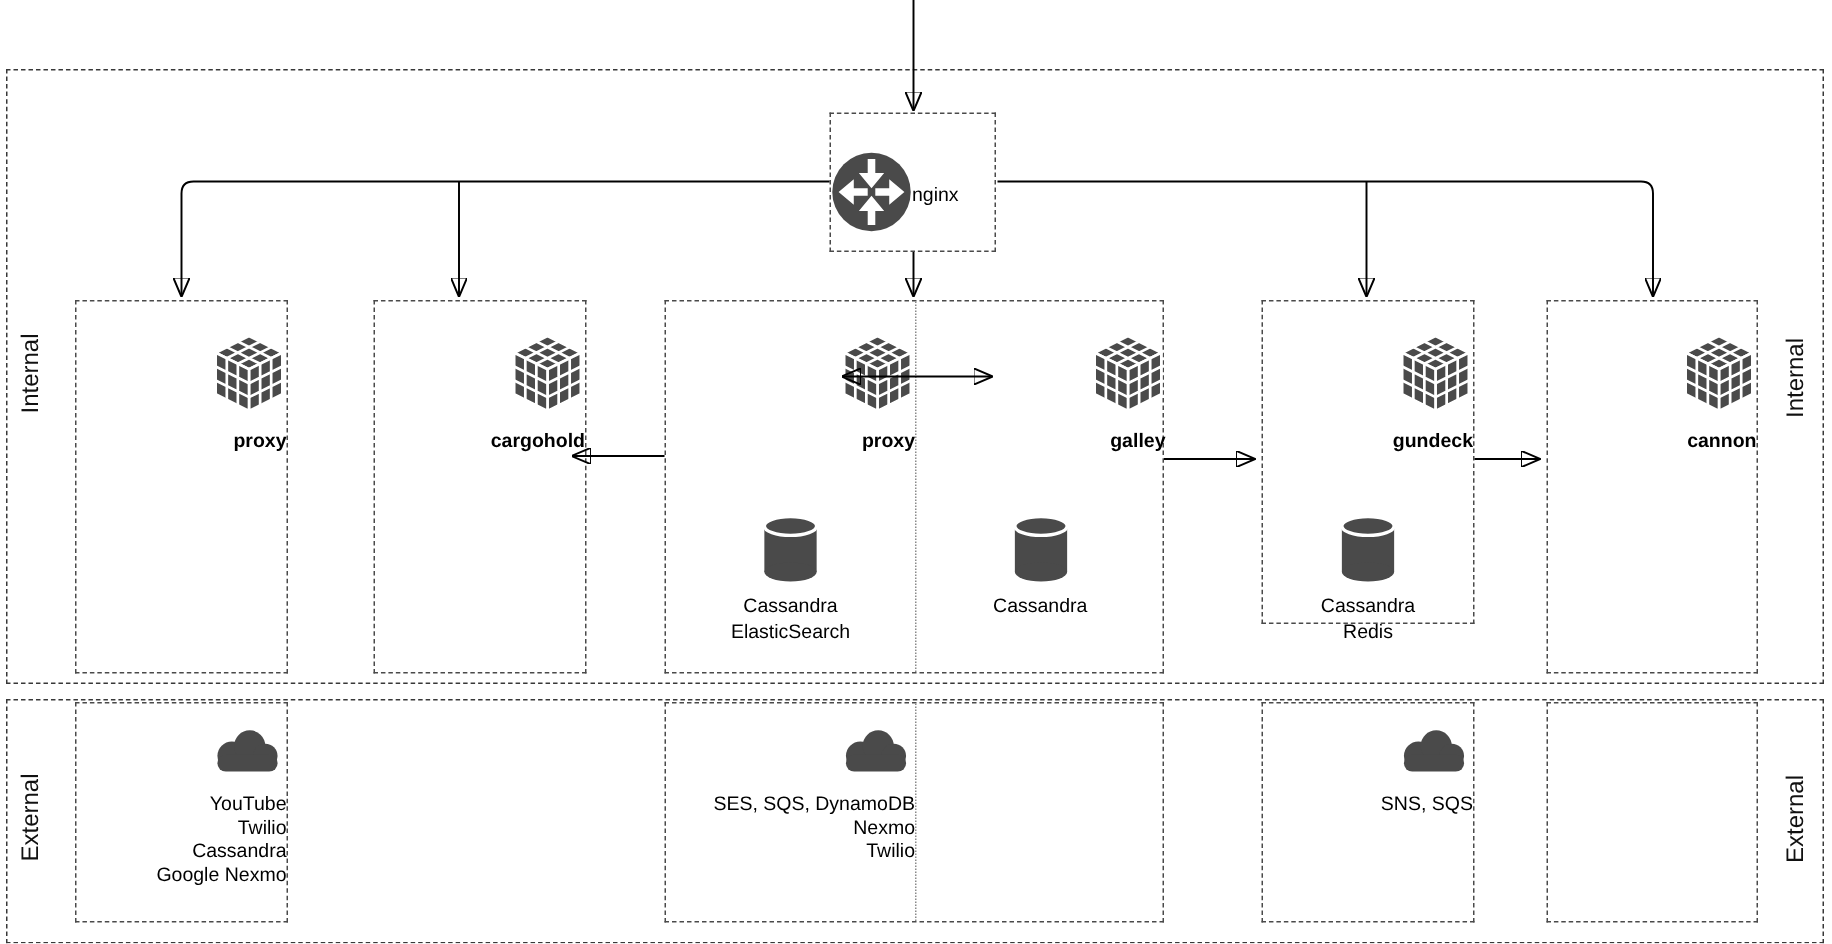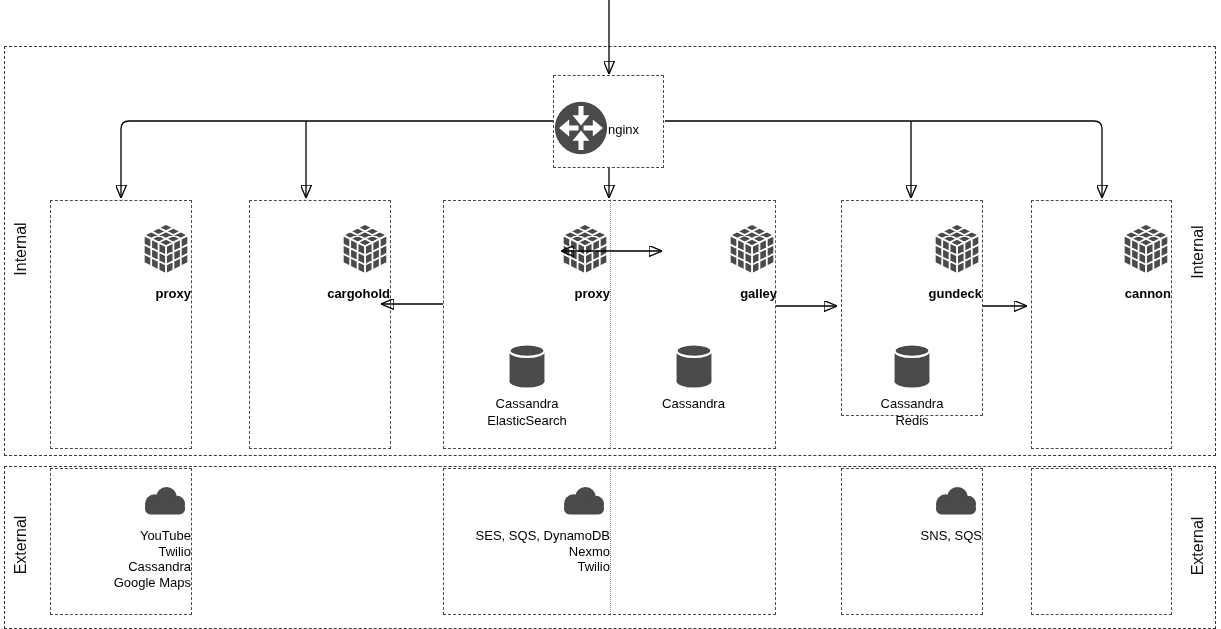--- a/index.html
+++ b/index.html
@@ -161,21 +161,21 @@
   </div>
 
   <div class="box ext" style="left:50px;top:468px;width:142px;height:147px;">
     <div class="node-content">
       <svg width="52" height="33" viewBox="0 0 70 44">
           <use href="#icon-cloud"></use>
         </svg>
       <div class="ext-line">YouTube</div>
       <div class="ext-line">Twilio</div>
       <div class="ext-line">Cassandra</div>
-      <div class="ext-line">Google Maps</div>
+      <div class="ext-line">Google Nexmo</div>
     </div>
   </div>
 
 
   <div class="box ext" style="left:841px;top:468px;width:142px;height:147px;">
     <div class="node-content">
       <svg width="52" height="33" viewBox="0 0 70 44">
           <use href="#icon-cloud"></use>
         </svg>
       <div class="ext-line">SNS, SQS</div>

